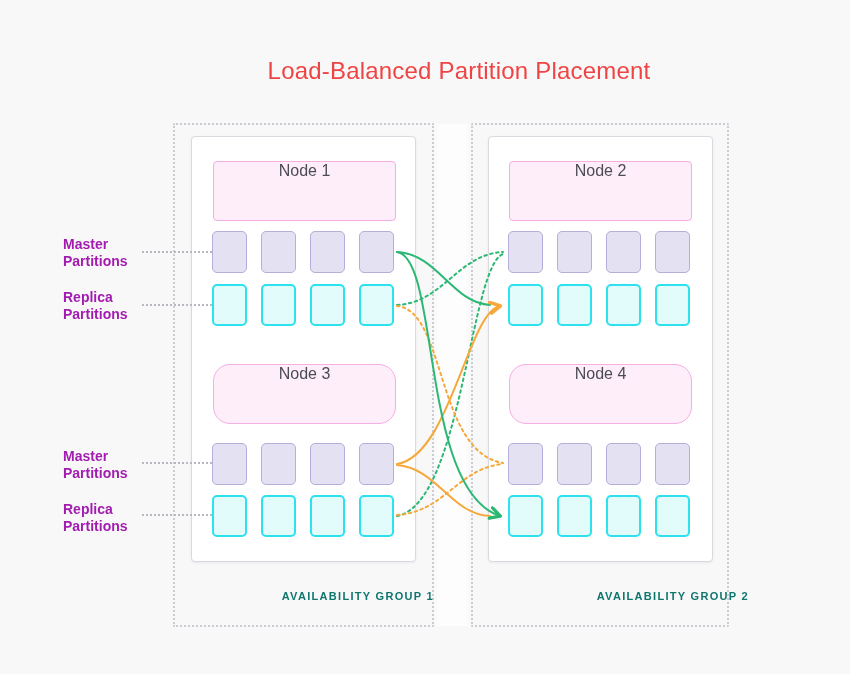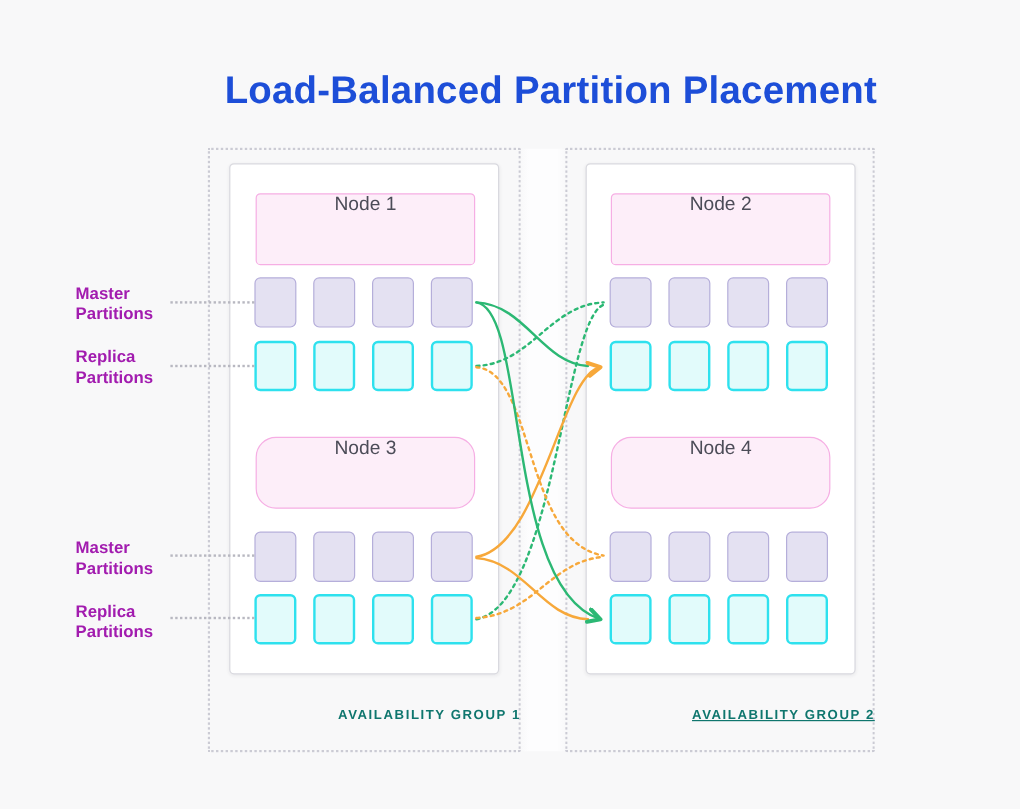--- a/index.html
+++ b/index.html
@@ -6,41 +6,41 @@
   body{
     width:850px;height:674px;
     background:#f8f8f9;
     font-family:"Liberation Sans","DejaVu Sans",sans-serif;
     overflow:hidden;
   }
   .canvas{position:relative;width:850px;height:674px;background:#f8f8f9;}
 
   .title{
     position:absolute;left:459px;top:57px;transform:translateX(-50%);
-    font-size:32px;font-weight:bold;color:#1d4ed8;white-space:nowrap;
+    font-size:24px;font-weight:normal;color:#ef4444;white-space:nowrap;
     letter-spacing:.2px;margin:0;
   }
 
   .mid-band{
     position:absolute;left:433px;top:124px;width:39px;height:502px;
     background:linear-gradient(90deg,rgba(255,255,255,0),#fdfdfe 20%,#fdfdfe 80%,rgba(255,255,255,0));
   }
 
   .group{
     position:absolute;top:123px;height:504px;
     border:2px dotted #cbcbd4;border-radius:2px;box-sizing:border-box;
   }
   .group-1{left:173px;width:261px;}
   .group-2{left:471px;width:258px;}
   .group-label{
     position:absolute;top:590px;text-align:right;
     font-size:11px;font-weight:bold;letter-spacing:1.3px;color:#0f766e;
   }
   .group-label.g1{left:173px;width:261px;}
-  .group-label.g2{left:471px;width:258px;text-decoration:underline;}
+  .group-label.g2{left:491px;width:258px;}
 
   .node-card{
     position:absolute;top:136px;width:225px;height:426px;box-sizing:border-box;
     background:#ffffff;border:1px solid #d9d9df;border-radius:4px;
     box-shadow:0 1px 3px rgba(40,40,60,.07);
   }
   .card-1{left:191px;}
   .card-2{left:488px;}
 
   .node-header{

